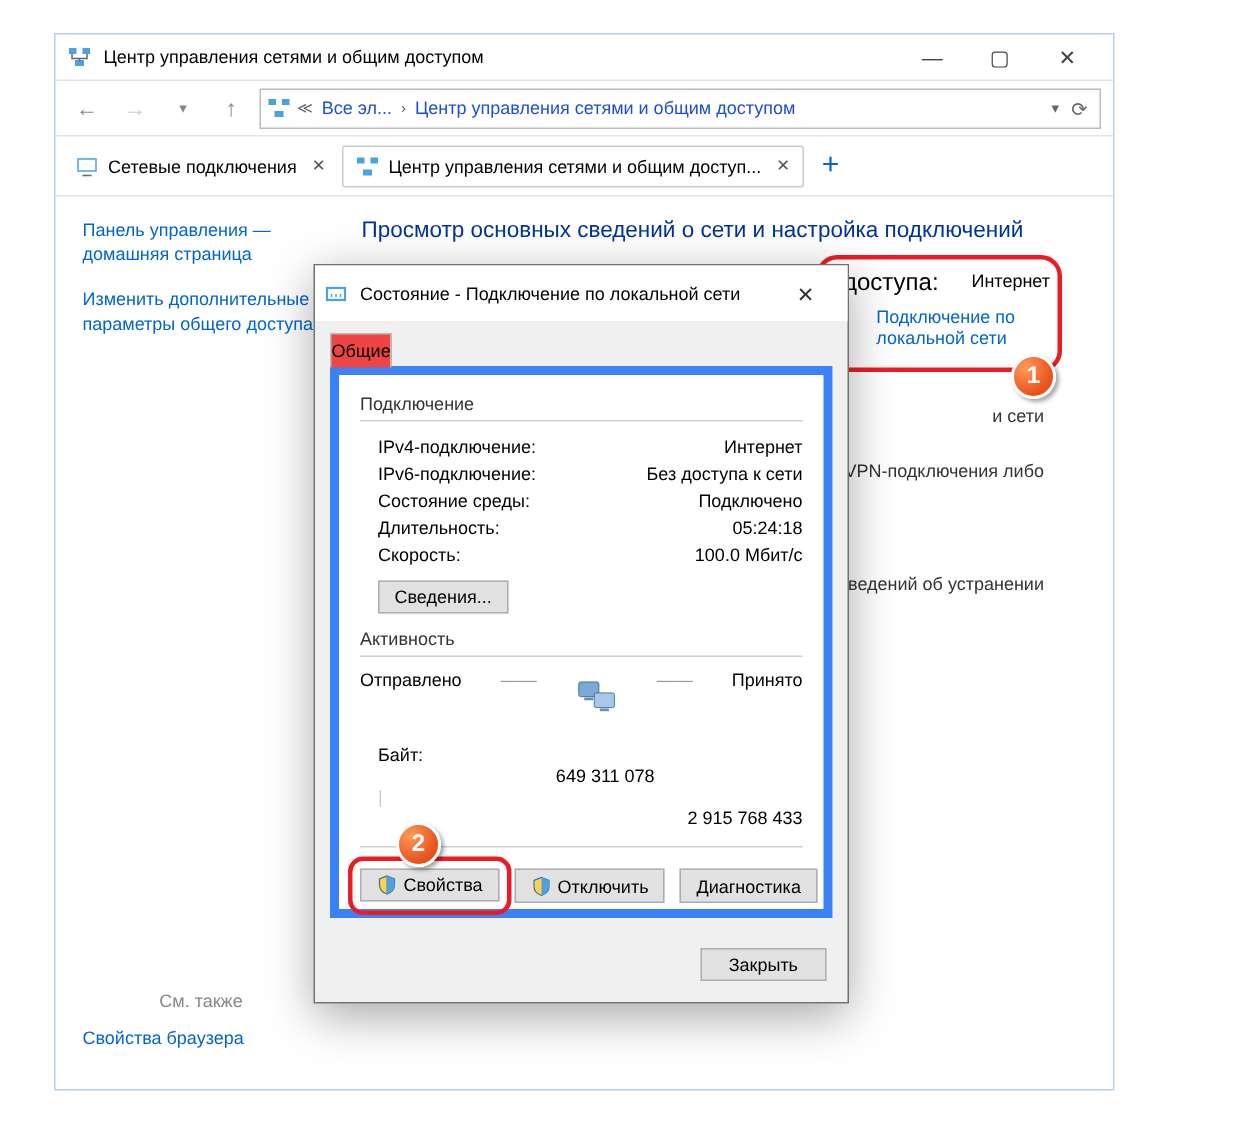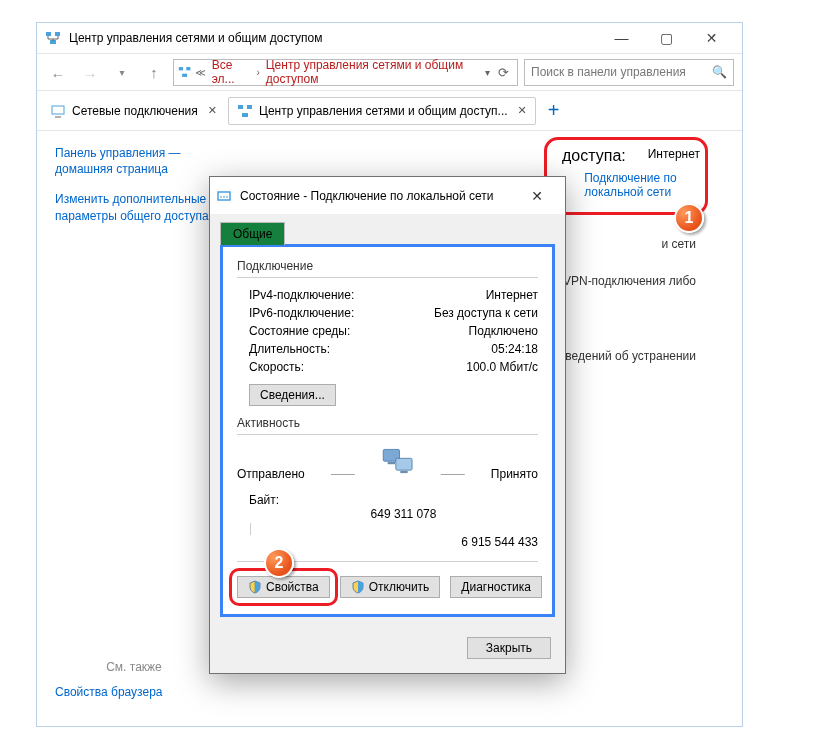--- a/index.html
+++ b/index.html
@@ -8,21 +8,21 @@
 
 .outer-window { position: absolute; left: 36px; top: 22px; width: 707px; height: 705px; border: 1px solid #b9d0e8; background: #fff; }
 .titlebar { height: 30px; display: flex; align-items: center; padding: 0 8px; }
 .titlebar .icon { width: 16px; height: 16px; margin-right: 8px; }
 .titlebar .title { font-size: 12px; color: #000; flex: 1; }
 .titlebar .ctrl { width: 45px; height: 28px; display: flex; align-items: center; justify-content: center; font-size: 14px; color: #444; }
 
 .addressbar { height: 38px; display: flex; align-items: center; border-top: 1px solid #e5e5e5; border-bottom: 1px solid #e5e5e5; padding: 4px 8px; gap: 6px; }
 .nav-arrow { width: 26px; height: 26px; display: flex; align-items: center; justify-content: center; color: #888; font-size: 15px; }
 .path-box { flex: 1; height: 27px; border: 1px solid #bcbcbc; display: flex; align-items: center; font-size: 12px; padding: 0 4px; gap: 4px; }
-.path-box .crumb { color: #b91c1c; padding: 0 2px; }
+.path-box .crumb { color: #1d4ed8; padding: 0 2px; }
 .path-box .sep { color: #666; font-size: 10px; }
 .search-box { width: 210px; height: 27px; border: 1px solid #bcbcbc; display: flex; align-items: center; padding: 0 6px; color: #777; font-size: 12px; gap: 6px; }
 
 
 .tabstrip { height: 40px; display: flex; align-items: center; padding: 0 8px 0 4px; border-bottom: 1px solid #e5e5e5; gap: 2px; }
 .tab { height: 28px; display: flex; align-items: center; padding: 0 8px; font-size: 12px; border: 1px solid transparent; gap: 6px; }
 .tab.active { border: 1px solid #ccc; border-radius: 2px; }
 .tab .close { color: #555; font-size: 11px; padding-left: 4px;}
 .add-tab { color: #0067c0; font-size: 20px; padding: 0 10px; font-weight: normal; }
 
@@ -45,29 +45,29 @@
 .badge1 { right: 22px; top: 58px; }
 
 
 .dialog { position: absolute; left: 209px; top: 176px; width: 357px; background: #f0f0f0; border: 1px solid #707070; box-shadow: 0 8px 30px rgba(0,0,0,.35); z-index: 50; }
 .dialog .dlg-title { height: 37px; background: #fff; display:flex; align-items:center; padding:0 8px 0 6px; font-size: 12px; }
 .dialog .dlg-title .dlg-icon { width:16px; height:16px; margin-right:8px; }
 .dialog .dlg-title .flex {flex:1;}
 .dialog .dlg-close { width: 40px; height: 26px; display:flex; align-items:center; justify-content:center; font-size:14px; color:#333; }
 .dlg-body { padding: 8px 10px 10px 10px; }
 .dlg-tabs { display:flex; }
-.dlg-tab { border: 1px solid #bbb; border-bottom: none; background:#15803d; font-size:12px; padding:4px 12px; }
-.dlg-panel { border:3px solid #3b82f6; background:#fff; margin-top:-1px; padding:10px 14px 14px 14px; }
+.dlg-tab { border: 1px solid #bbb; border-bottom: none; background:#ef4444; font-size:12px; padding:4px 0; }
+.dlg-panel { border:6px solid #3b82f6; background:#fff; margin-top:-1px; padding:10px 14px 2px 14px; }
 .group-label { font-size:12px; color:#333; margin-top:2px; }
 .group-line { height:1px; background:#d0d0d0; margin:4px 0 8px 0; }
 .kv { display:flex; justify-content:space-between; font-size:12px; padding:2px 0; }
 .kv .k { padding-left:12px; }
 .details-btn {  margin: 8px 0 4px 12px; }
 .btn { display:inline-flex; align-items:center; gap:4px; border:1px solid #adadad; background:#e1e1e1; font-size:12px; padding:3px 10px; }
-.activity-graphic { display:flex; align-items:flex-end; justify-content:center; gap:26px; margin: 6px 0 10px; font-size:12px; }
+.activity-graphic { display:flex; align-items:flex-start; justify-content:center; gap:26px; margin: 6px 0 10px; font-size:12px; }
 .comp-icon { width:46px; height:38px; }
 .activity-row { display:flex; justify-content:space-between; font-size:12px; padding:2px 0 8px 12px;flex-direction:column; }
 .action-row { display:flex; gap:10px; padding: 4px 0 2px 0;}
 .callout2-wrap { position:relative; display:inline-block; }
 .callout2-border { position:absolute; left:-8px; top:-8px; right:-8px; bottom:-8px; border:3px solid #ed1c24; border-radius:10px; pointer-events:none;}
 .badge2 { position:absolute; left: 264px; top: 548px; z-index:60; }
 .dlg-footer { display:flex; justify-content:flex-end; padding: 10px 14px 14px; }
 
 
 .net-icon { width:16px; height:16px; }
@@ -103,25 +103,20 @@
           <rect x="5" y="10" width="6" height="4" fill="#4aa3df"></rect>
         </svg>
       <span class="sep">≪</span>
       <span class="crumb">Все эл...</span>
       <span class="sep">›</span>
       <span class="crumb">Центр управления сетями и общим доступом</span>
       <span style="flex:1"></span>
       <span class="sep">▾</span>
       <span class="sep" style="font-size:13px; padding:0 4px">⟳</span>
     </div>
-    <div class="search-box">
-      <span>Поиск в панели управления</span>
-      <span style="flex:1"></span>
-      <span style="color:#888">🔍</span>
-    </div>
   </div>
 
   <div class="tabstrip">
     <div class="tab">
       <svg class="net-icon" viewBox="0 0 16 16">
           <rect x="2" y="3" width="12" height="8" fill="none" stroke="#4aa3df"></rect>
           <path d="M5 14h6" stroke="#666"></path>
         </svg>
       <span>Сетевые подключения</span>
       <span class="close">✕</span>
@@ -141,20 +136,21 @@
   <div class="content">
     <div class="sidebar">
       <a>Панель управления — домашняя страница</a>
       <a>Изменить дополнительные параметры общего доступа</a>
       <div class="sep"></div>
       <div class="footer-label">См. также</div>
       <a>Свойства браузера</a>
     </div>
 
     <div class="main">
+      <div class="headline">Просмотр основных сведений о сети и настройка подключений</div>
 
       <div style="position:relative; height:90px;">
         <div class="access-row">
           <div style="display:flex; justify-content:space-between;">
             <span class="lbl">доступа:</span>
             <span>Интернет</span>
           </div>
           <div class="link">
             <svg class="net-icon" viewBox="0 0 16 16">
                 <rect x="2" y="4" width="12" height="8" fill="none" stroke="#4aa3df" stroke-width="1.5"></rect>
@@ -225,21 +221,21 @@
             <rect x="9" y="19" width="10" height="3" fill="#6b8eae"></rect>
             <rect x="26" y="31" width="10" height="3" fill="#6b8eae"></rect>
           </svg>
         <span style="color:#999">——</span>
         <span>Принято</span>
       </div>
       <div class="activity-row">
         <span>Байт:</span>
         <span style="flex:1; text-align:center; padding-left:20px">649 311 078</span>
         <span style="color:#ccc">|</span>
-        <span style="flex:1; text-align:right; padding-left:20px">6 915 544 433</span>
+        <span style="flex:1; text-align:right; padding-left:20px">2 915 768 433</span>
       </div>
       <div class="group-line" style="margin-bottom:10px"></div>
       <div class="action-row">
         <span class="callout2-wrap">
           <button class="btn">
             <svg class="shield" viewBox="0 0 14 14">
                 <path d="M7 1l5 2v4c0 3-2 5-5 6C4 12 2 10 2 7V3z" fill="#ffd24d" stroke="#3a6fa5" stroke-width="0.8"></path>
                 <path d="M7 1v12" stroke="#3a6fa5" stroke-width="0.6"></path>
                 <path d="M7 1l5 2v4c0 3-2 5-5 6V1z" fill="#4aa3df"></path>
               </svg>

